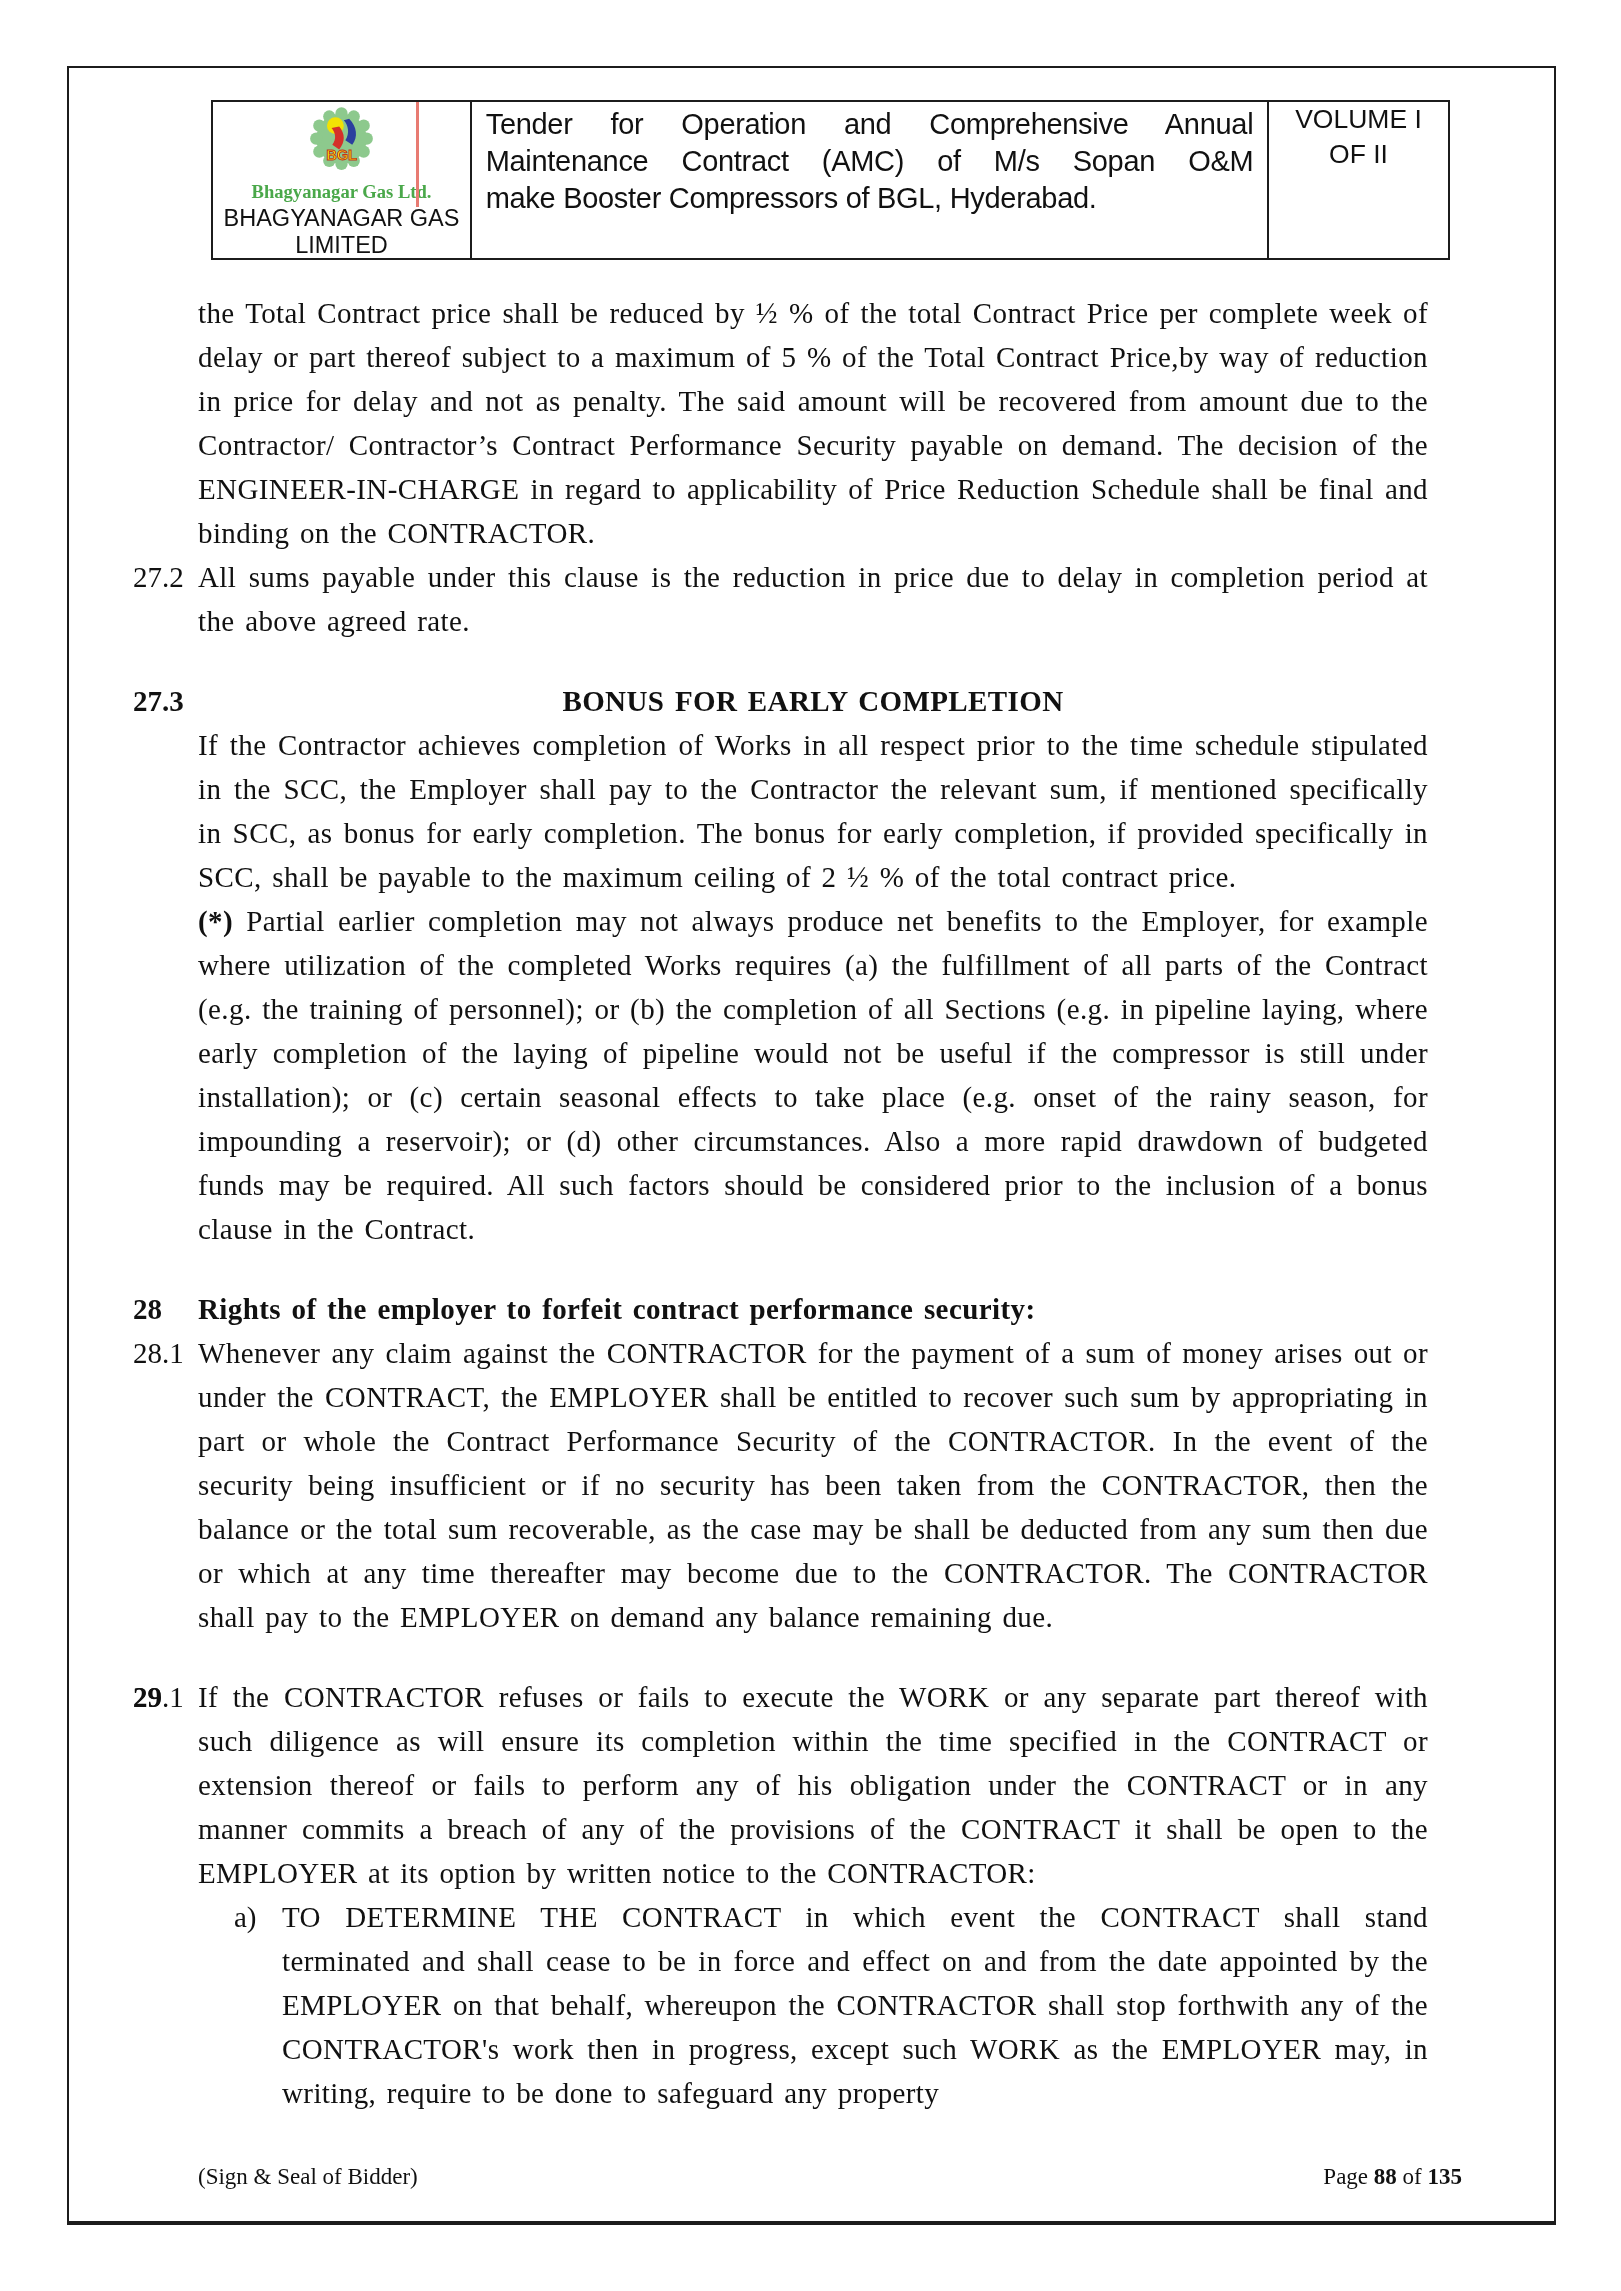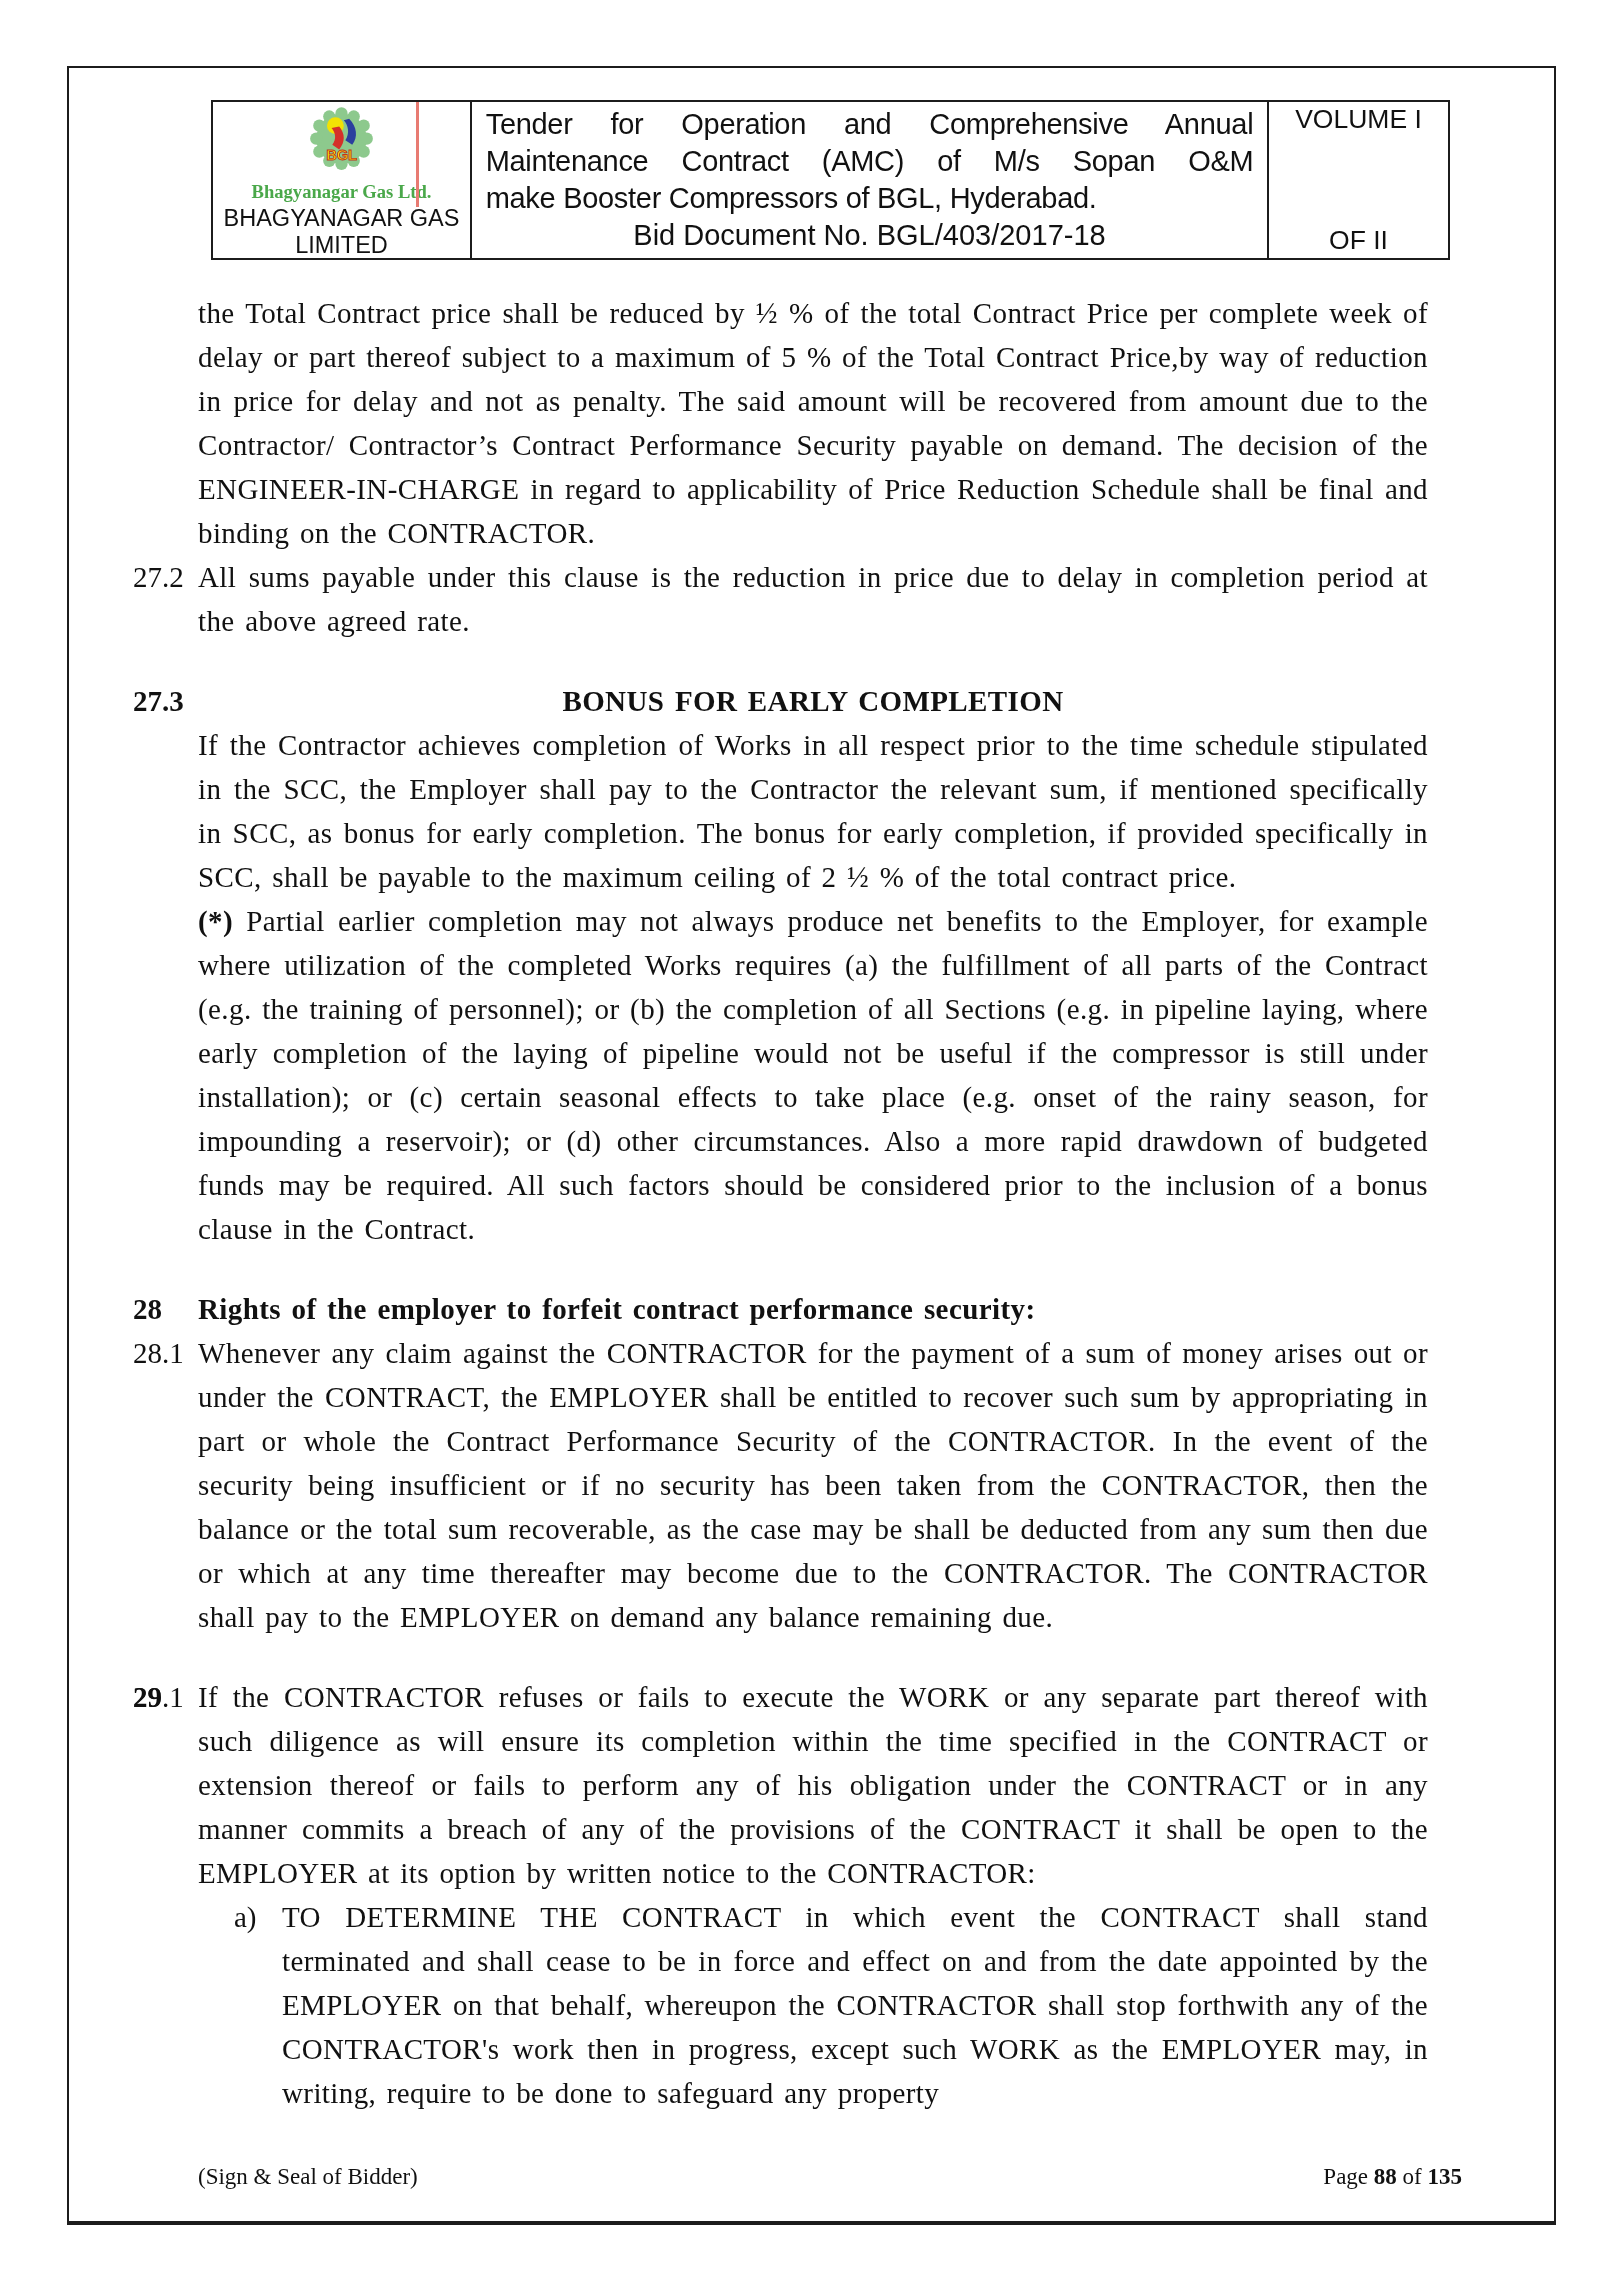--- a/index.html
+++ b/index.html
@@ -9,21 +9,21 @@
               border:2px solid #1c1c1c;border-bottom-width:4.9px;box-sizing:border-box;}
 
   
   .header-table{position:absolute;left:142px;top:32px;width:1239px;height:160px;
                 display:flex;border:2px solid #1c1c1c;box-sizing:border-box;background:#fff;}
   .cell{box-sizing:border-box;height:100%;}
   .logo-cell{width:259px;border-right:2px solid #1c1c1c;position:relative;
              display:flex;flex-direction:column;align-items:center;padding-top:1px;}
   .title-cell{flex:1;border-right:2px solid #1c1c1c;padding:3.9px 13.7px 0 13.7px;
               font-family:"Liberation Sans",sans-serif;}
-  .volume-cell{width:179px;display:flex;flex-direction:column;align-items:center;justify-content:space-between;
+  .volume-cell{width:179px;display:flex;flex-direction:column;align-items:center;justify-content:flex-start;
                font-family:"Liberation Sans",sans-serif;font-size:26.5px;line-height:35px;}
   .title-line{font-size:29px;line-height:37px;letter-spacing:-0.3px;
               text-align:justify;text-align-last:justify;}
   .title-line.last{text-align-last:left;}
   .bid-line{font-size:29px;line-height:37px;text-align:center;}
   .logo-svg{width:123px;height:94px;margin-top:2px;}
   .logo-caption{color:#4aa84a;font-weight:bold;font-size:18.6px;line-height:20.6px;text-align:center;}
   .company-name{font-family:"Liberation Sans",sans-serif;font-size:23.5px;line-height:26.5px;
                 text-align:center;margin-top:2.9px;}
   .red-line{position:absolute;left:203px;top:0;width:2.9px;height:105px;}
@@ -78,21 +78,20 @@
         <div class="logo-caption">Bhagyanagar Gas Ltd.</div>
         <div class="company-name">BHAGYANAGAR GAS LIMITED</div>
         <div class="red-line" style="background: rgb(232, 123, 114);"></div>
       </div>
       <div class="cell title-cell">
         <div id="title-lines">
             <div class="title-line">Tender for Operation and Comprehensive Annual</div>
             <div class="title-line">Maintenance Contract (AMC) of M/s Sopan O&amp;M</div>
             <div class="title-line last">make Booster Compressors of BGL, Hyderabad.</div>
           </div>
-        <div class="bid-line">Bid Document No. BGL/403/2017-18</div>
       </div>
       <div class="cell volume-cell">
         <div>VOLUME I</div>
         <div>OF II</div>
       </div>
     </div>
 
     <div class="doc-body" id="doc-body">
         <div class="block type-para"><span class="clause-num"></span><span class="lead-bold"></span><span class="block-text">the Total Contract price shall be reduced by ½ % of the total Contract Price per complete week of delay or part thereof subject to a maximum of 5 % of the Total Contract Price,by way of reduction in price for delay and not as penalty. The said amount will be recovered from amount due to the Contractor/ Contractor’s Contract Performance Security payable on demand. The decision of the ENGINEER-IN-CHARGE in regard to applicability of Price Reduction Schedule shall be final and binding on the CONTRACTOR.</span></div>
         <div class="block type-para"><span class="clause-num">27.2</span><span class="lead-bold"></span><span class="block-text">All sums payable under this clause is the reduction in price due to delay in completion period at the above agreed rate.</span></div>

